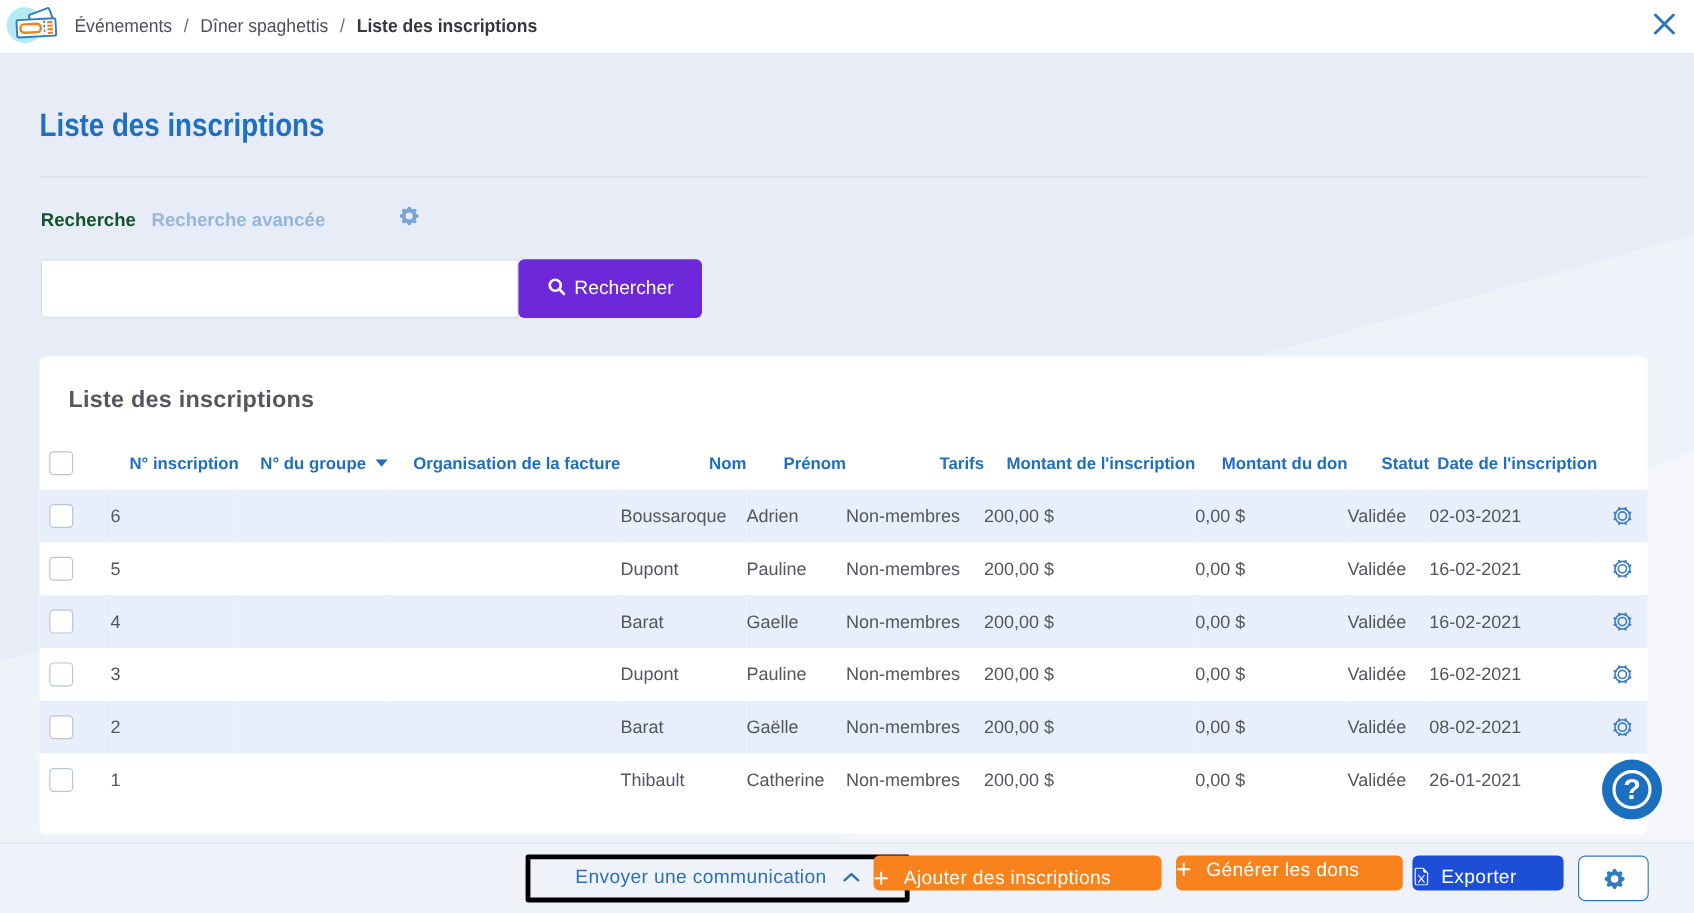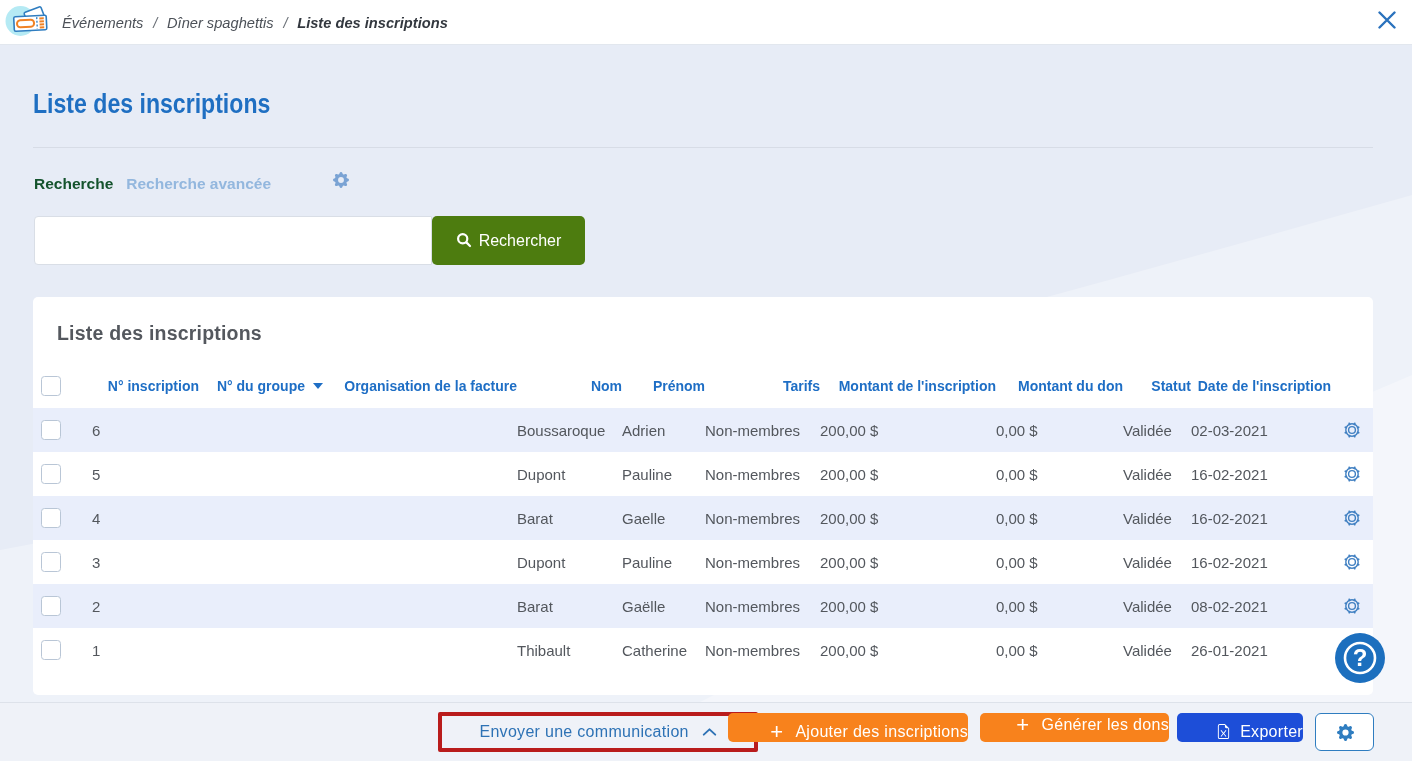--- a/index.html
+++ b/index.html
@@ -1,46 +1,46 @@
 <!DOCTYPE html>
 <html><head>
 <meta charset="utf-8">
 <style>
   * { margin:0; padding:0; box-sizing:border-box; }
   html,body { width:1412px; height:761px; overflow:hidden; }
   body { font-family:"Liberation Sans", sans-serif; position:relative; background:#e7ecf6; }
-  .topbar { position:absolute; left:0; top:0; width:1412px; height:45px; background:#fff; border-bottom:1px solid #e2e7ee; z-index:5;font-style:italic; }
+  .topbar { position:absolute; left:0; top:0; width:1412px; height:45px; background:#fff; border-bottom:1px solid #e2e7ee; z-index:5; }
   .crumb { position:absolute; left:62px; top:0; height:45px; line-height:45px; font-size:15.5px; color:#4c5158; transform:scaleX(0.945); transform-origin:0 50%; white-space:nowrap; }
   .crumb .sep { color:#6b7077; padding:0 6px; }
   .crumb b { color:#33383f; font-weight:700; }
   .closex { position:absolute; right:16px; top:11px; }
   .wavewrap { position:absolute; left:0; top:45px; width:1412px; height:657px; overflow:hidden; z-index:0; }
   h1.pagetitle { position:absolute; left:33px; top:89px; font-size:27px; font-weight:700; color:#1f6fc2; z-index:1; transform:scaleX(0.855); transform-origin:0 0; white-space:nowrap; }
   .hr { position:absolute; left:33px; top:147px; width:1340px; height:1px; background:#d7dce6; z-index:1; }
   .tabs { position:absolute; left:34px; top:175px; z-index:1; font-size:15.5px; }
   .tab-active { color:#14532d; font-weight:700; }
   .tab-idle { color:#93b7de; font-weight:700; margin-left:13px; }
   .tabgear { position:absolute; left:299px; top:-3px; }
   .searchrow { position:absolute; left:34px; top:216px; z-index:1; }
   .searchinput { position:absolute; left:0; top:0; width:398px; height:49px; background:#fff; border:1px solid #d9dee6; border-radius:4px 0 0 4px; }
-  .searchbtn { position:absolute; left:398px; top:0; width:153px; height:49px; background:#4d7c0f; border-radius:5px; color:#fff; font-size:16px; font-weight:400; text-align:center; line-height:49px; }
+  .searchbtn { position:absolute; left:398px; top:0; width:153px; height:49px; background:#6d28d9; border-radius:5px; color:#fff; font-size:16px; font-weight:400; text-align:center; line-height:49px; }
   .card { position:absolute; left:33px; top:297px; width:1340px; height:398px; background:#fff; border-radius:5px; z-index:1; }
   .cardtitle { position:absolute; left:24px; top:25px; font-size:19.5px; font-weight:700; color:#54585e; letter-spacing:0.2px; }
   table.grid { position:absolute; left:0; top:67px; width:1340px; border-collapse:collapse; table-layout:fixed; font-size:15px; }
   table.grid th { color:#1e6ec5; font-weight:700; text-align:right; height:44px; padding:0; font-size:14px; white-space:nowrap; }
   table.grid td { color:#53575d; height:44px; padding:0; }
   tr.alt td { background:#e9eefb; }
   .cb { width:20px; height:20px; border:1.5px solid #b9c6d6; border-radius:3.5px; background:#fff; margin-left:8px; }
   .caret { display:inline-block; width:0; height:0; border-left:5px solid transparent; border-right:5px solid transparent; border-top:6px solid #1e6ec5; vertical-align:middle; margin-left:8px; margin-top:-2px; }
   .helpbtn { position:absolute; left:1335px; top:633px; width:50px; height:50px; border-radius:50%; background:#1c6fbe; z-index:6; }
   .footer { position:absolute; left:0; top:702px; width:1412px; height:59px; background:#eff2f8; border-top:1px solid #dde2ea; z-index:5; }
   .lang { position:absolute; left:50px; top:0; height:59px; line-height:59px; color:#2d72b5; font-size:16px; }
-  .redbox { position:absolute; left:438px; top:9px; width:320px; height:40px; border:4px solid #b91c1c; border-radius:2px; }
+  .redbox { position:absolute; left:438px; top:9px; width:320px; height:40px; border:4px solid #000000; border-radius:2px; }
   .ghostbtn { position:absolute; left:0; top:0; width:100%; height:100%; color:#2d72b5; font-size:16px; letter-spacing:0.3px; text-align:center; line-height:32px; white-space:nowrap; }
-  .btn { position:absolute; top:10px; height:29px; border-radius:5px; color:#fff; font-size:16px; letter-spacing:0.3px; font-weight:400; text-align:right; white-space:nowrap; }
+  .btn { position:absolute; top:10px; height:29px; border-radius:5px; color:#fff; font-size:16px; letter-spacing:0.3px; font-weight:400; text-align:left; white-space:nowrap; }
   .orange { background:#f8821c; }
   .blue { background:#1d4ed8; }
   .gearbtn { position:absolute; left:1315px; top:10px; width:59px; height:38px; background:#fff; border:1px solid #2f7dc0; border-radius:6px; }
 </style>
 </head>
 <body>
     <svg class="wavewrap" viewBox="0 0 1412 657" preserveAspectRatio="none">
     <path d="M0,505 C400,430 900,295 1412,150 L1412,657 L0,657 Z" fill="rgba(255,255,255,0.30)"></path>
     <path d="M700,657 C950,530 1200,420 1412,330 L1412,657 Z" fill="rgba(255,255,255,0.34)"></path>
   </svg>

